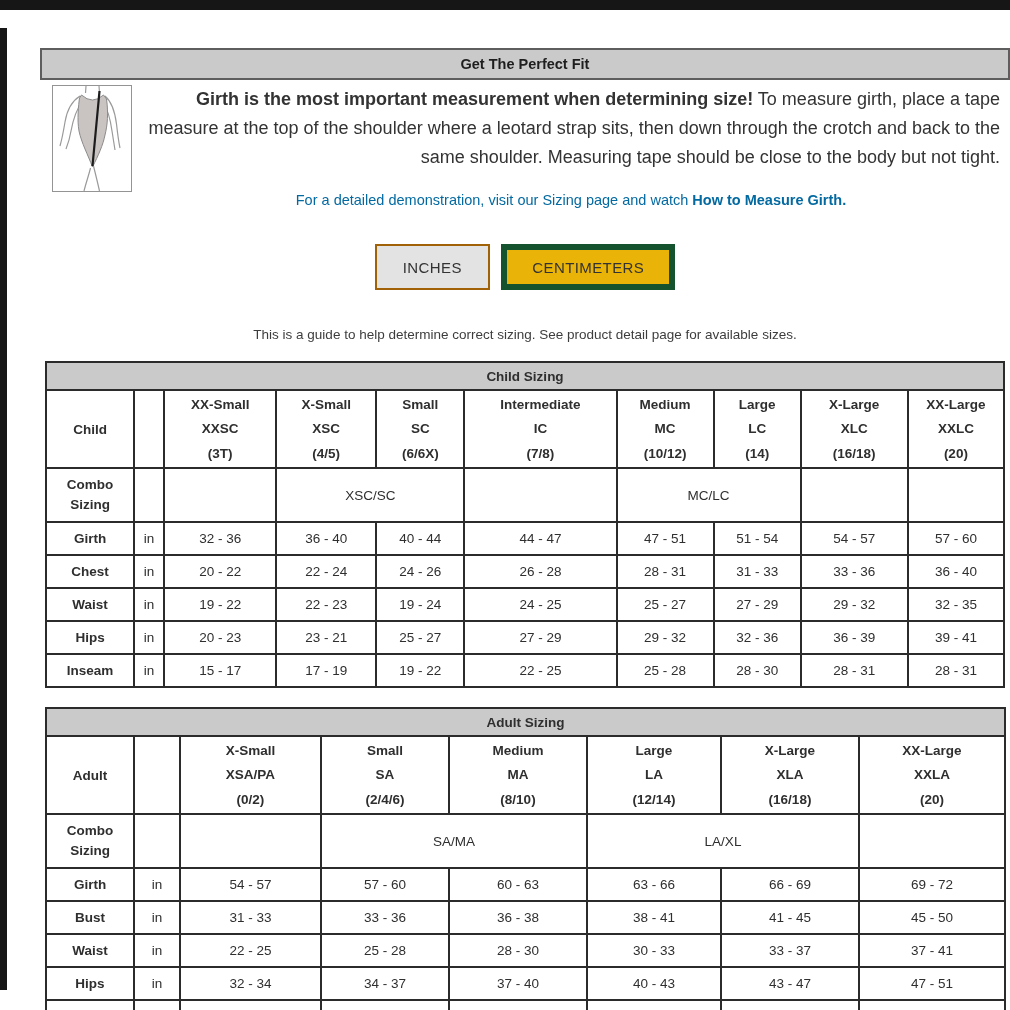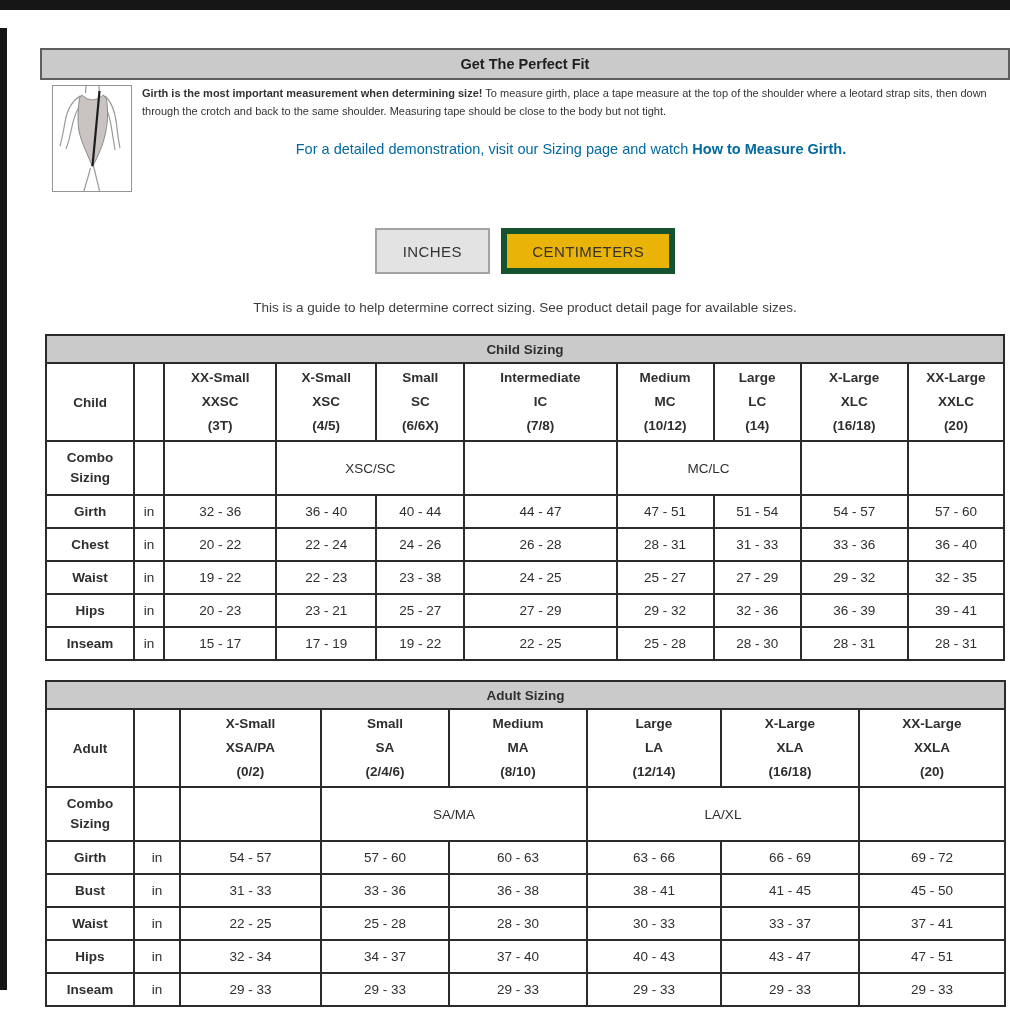--- a/index.html
+++ b/index.html
@@ -13,33 +13,33 @@
 
   .header-bar{
     margin:20px 0 0 40px;background:#cacaca;border:2px solid #5e5e5e;
     height:28px;display:flex;align-items:center;justify-content:center;
     font-weight:bold;font-size:14.5px;color:#1e1e1e;
   }
 
   .intro{display:flex;margin:5px 6px 0 52px;}
   .fig-box{width:78px;height:105px;border:1px solid #949494;flex:none;background:#fff;overflow:hidden;}
   .intro-col{flex:1;padding:0 4px 0 10px;}
-  .intro-text{text-align:left;font-size:11px;line-height:1.6;color:#333;}
+  .intro-text{text-align:right;font-size:18px;line-height:1.6;color:#333;}
   .demo-line{margin-top:21px;text-align:center;font-size:14.5px;color:#0369a1;}
 
   .toggle-row{text-align:center;margin:36px 0 0 40px;}
   .btn{
     display:inline-flex;align-items:center;justify-content:center;
     height:46px;box-sizing:border-box;font-size:15px;color:#333;cursor:pointer;
     font-family:"Liberation Sans",sans-serif;letter-spacing:.4px;
   }
-  .btn-inches{background:#e3e3e3;border:2px solid #a3a3a3;padding:0 26px;}
+  .btn-inches{background:#e3e3e3;border:2px solid #a16207;padding:0 26px;}
   .btn-cm{background:#eab308;border:6px solid #14532d;padding:0 25px;margin-left:7px;}
 
-  .note{text-align:center;margin:26px 0 0 40px;font-size:13.5px;color:#3d3d3d;}
+  .note{text-align:center;margin:37px 0 0 40px;font-size:13.5px;color:#3d3d3d;}
 
   table.sizing{
     border-collapse:collapse;margin:19px 0 0 45px;width:960px;table-layout:fixed;
   }
   table.sizing th,table.sizing td{
     border:2px solid #2b2b2b;text-align:center;vertical-align:middle;
     font-size:13.5px;padding:0;color:#2f2f2f;overflow:hidden;
   }
   .tbl-title{background:#cacaca;height:26px;font-size:14px;font-weight:bold;color:#1e1e1e;}
   .hdr-row th{height:76px;font-weight:bold;}
@@ -197,21 +197,21 @@
           <td class="value-cell">28 - 31</td>
           <td class="value-cell">31 - 33</td>
           <td class="value-cell">33 - 36</td>
           <td class="value-cell">36 - 40</td>
         </tr>
         <tr class="data-row">
           <th class="row-label">Waist</th>
           <td class="unit-cell">in</td>
           <td class="value-cell">19 - 22</td>
           <td class="value-cell">22 - 23</td>
-          <td class="value-cell">23 - 38</td>
+          <td class="value-cell">19 - 24</td>
           <td class="value-cell">24 - 25</td>
           <td class="value-cell">25 - 27</td>
           <td class="value-cell">27 - 29</td>
           <td class="value-cell">29 - 32</td>
           <td class="value-cell">32 - 35</td>
         </tr>
         <tr class="data-row">
           <th class="row-label">Hips</th>
           <td class="unit-cell">in</td>
           <td class="value-cell">20 - 23</td>

